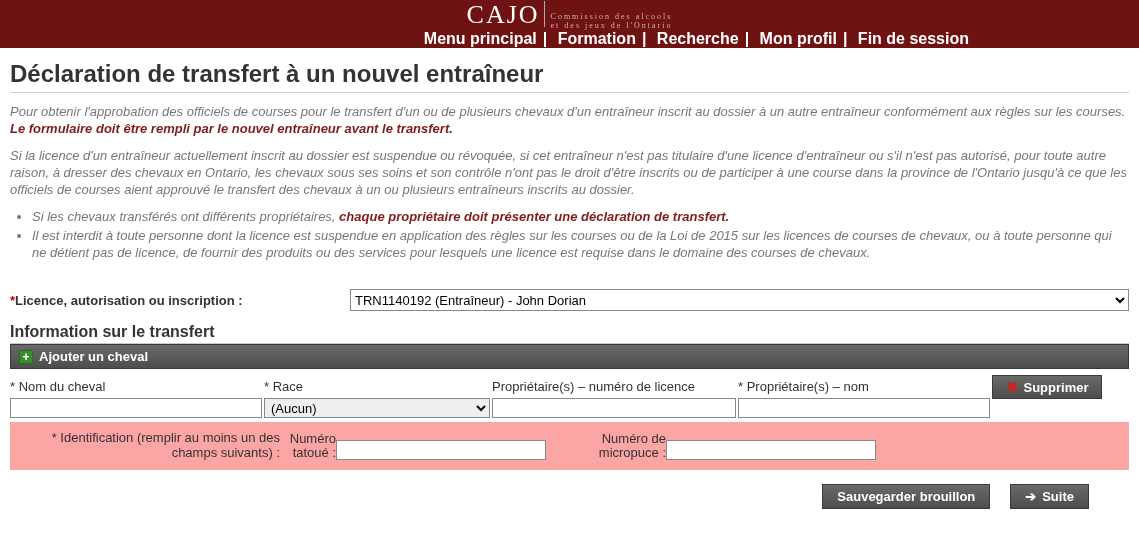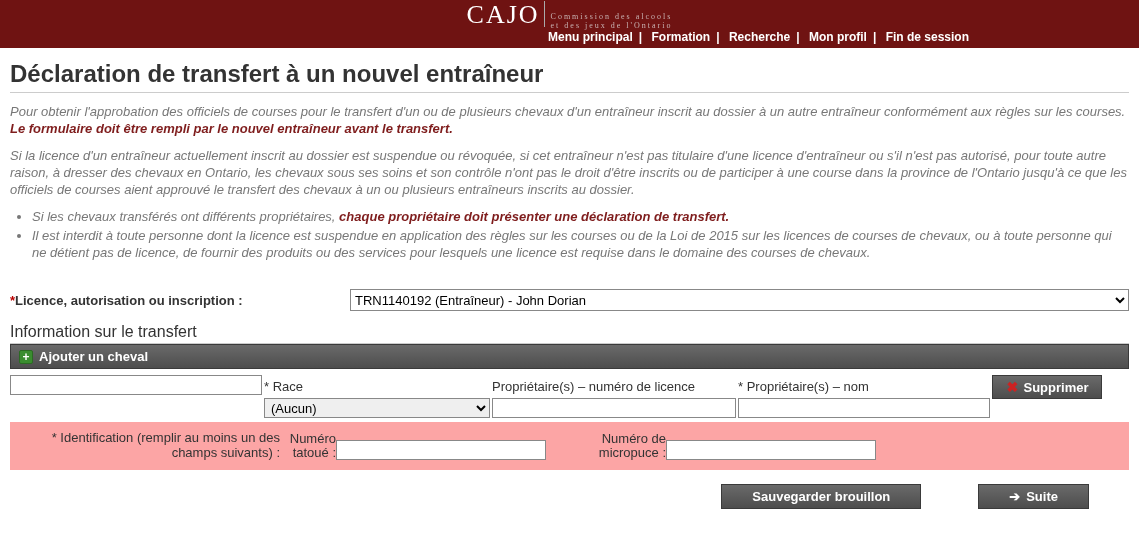--- a/index.html
+++ b/index.html
@@ -2,56 +2,56 @@
 <html><head>
 <meta charset="utf-8">
 <style>
   * { box-sizing: border-box; margin: 0; padding: 0; }
   body { font-family: Arial, Helvetica, sans-serif; font-size: 13px; color: #333; background: #fff; }
   .container { width: 1139px; }
   .topbar { background: #6F1312; height: 48px; display: flex; align-items: center; padding: 0 20px; color: #fff; flex-direction: column; }
   .logo { font-family: "Times New Roman", serif; font-size: 26px; letter-spacing: 2px; color: #fff; }
   .logo-sep { display:inline-block; width:1px; height:26px; background:#aaa; margin:0 6px -4px 4px; }
   .logo-sub { font-size: 8px; line-height: 9px; color:#c9b3b3; display:inline-block; vertical-align: bottom; }
-  .nav { margin-left: auto; margin-right: 150px; font-weight: bold; font-size: 12px; }
+  .nav { margin-left: auto; margin-right: 150px; font-weight: bold; font-size: 16px; }
   .nav a { color: #fff; text-decoration: none; cursor: pointer; }
   .nav-sep { color:#fff; margin: 0 6px; }
   .content { padding: 12px 10px 20px 10px; }
   h1 { font-size: 24px; font-weight: bold; color: #333; margin-bottom: 2px; }
   hr.thin { border: none; border-top: 1px solid #ccc; margin: 4px 0 10px 0; }
   .intro { color: #777; font-style: italic; font-size: 13px; line-height: 17px; }
   .intro p { margin-bottom: 10px; }
   .intro strong { color:#7f1d1d; }
   .intro ul { padding-left: 22px; margin-top: 2px; }
   .intro li { margin-bottom: 2px; }
   .form-row { display:flex; align-items:center; margin: 28px 0 12px 0; }
   .req { color:#b00; }
   .label-main { font-weight: bold; font-size:13px; color:#333; width: 340px; }
   select.big { flex:1; height:22px; font-size:13px; border:1px solid #888; background:#fff; }
-  h2.section { font-size:16px; font-weight:normal; margin: 0 0 2px 0; color:#333; }
+  h2.section { font-size:16px; font-weight:bold; margin: 0 0 2px 0; color:#333; }
   .add-bar { background:#555; background:linear-gradient(#6a6a6a,#4d4d4d); color:#fff; font-weight:bold; font-size:13px; padding:4px 8px; display:flex; align-items:center; gap:6px; border:1px solid #3a3a3a; cursor:pointer; }
   .plus-ico { width:14px; height:14px; background:#3a8d2f; border:1px solid #2b6a23; display:inline-flex; align-items:center; justify-content:center; color:#fff; font-size:12px; line-height:1; font-weight:bold; border-radius:2px;}
   .horse-block { margin-top: 6px; }
   .cols { display:flex; gap:2px; }
   .col { display:flex; flex-direction:column; }
   .col-label { font-size:13px; color:#333; padding: 4px 0 4px 0; }
   .col input[type=text], .col select { height:20px; border:1px solid #888; font-size:13px; padding:0 2px; width:100%; }
   .col1 { width:252px; }
   .col2 { width:226px; }
   .col3 { width:252px; }
   .col4 { width:244px; }
   .col5 { width:110px; display:flex; align-items:flex-end; }
   .del-btn { background:linear-gradient(#6a6a6a,#4d4d4d); color:#fff; border:1px solid #3a3a3a; height:24px; width:100%; font-weight:bold; font-size:13px; display:flex; align-items:center; justify-content:center; gap:4px; cursor:pointer; }
   .x-ico { width:14px; height:14px; display:inline-flex; align-items:center; justify-content:center; color:#c22; font-weight:bold; font-size:14px; }
   .id-row { background:#fca5a5; padding: 8px 6px 10px 6px; display:flex; align-items:flex-end; font-size:13px; color:#333; margin-top:4px;}
   .id-lbl { text-align:right; width:264px; line-height:15px; }
   .id-field-lbl { text-align:right; width:56px; line-height:14px; }
   .id-input { width:210px; height:20px; border:1px solid #888; }
   .actions { display:flex; justify-content:flex-end; gap:20px; margin-top:14px; padding-right:40px;}
-  .btn { background:linear-gradient(#6a6a6a,#4d4d4d); color:#fff; border:1px solid #3a3a3a; font-weight:bold; font-size:13px; padding:4px 30px; cursor:pointer; display:inline-flex; align-items:center; gap:6px;margin-left:37px; }
+  .btn { background:linear-gradient(#6a6a6a,#4d4d4d); color:#fff; border:1px solid #3a3a3a; font-weight:bold; font-size:13px; padding:4px 14px; cursor:pointer; display:inline-flex; align-items:center; gap:6px; }
   .arrow { font-size:13px; }
 </style>
 </head>
 <body>
 
 <div class="container">
   <div class="topbar">
     <span class="logo">
       <span>CAJO</span><span class="logo-sep"></span><span class="logo-sub"><span>Commission des alcools</span><br><span>et des jeux de l'Ontario</span></span>
     </span>
@@ -88,20 +88,21 @@
     <hr class="thin" style="margin:2px 0 0 0;">
 
     <div class="add-bar">
       <span class="plus-ico">+</span>
       <span>Ajouter un cheval</span>
     </div>
 
     <div class="horse-block">
       <div class="cols">
         <div class="col col1">
+          <div class="col-label">* Nom du cheval</div>
           <input type="text" style="">
         </div>
         <div class="col col2">
           <div class="col-label">* Race</div>
           <select><option>(Aucun)</option></select>
         </div>
         <div class="col col4">
           <div class="col-label">Propriétaire(s) – numéro de licence</div>
           <input type="text" style="">
         </div>

